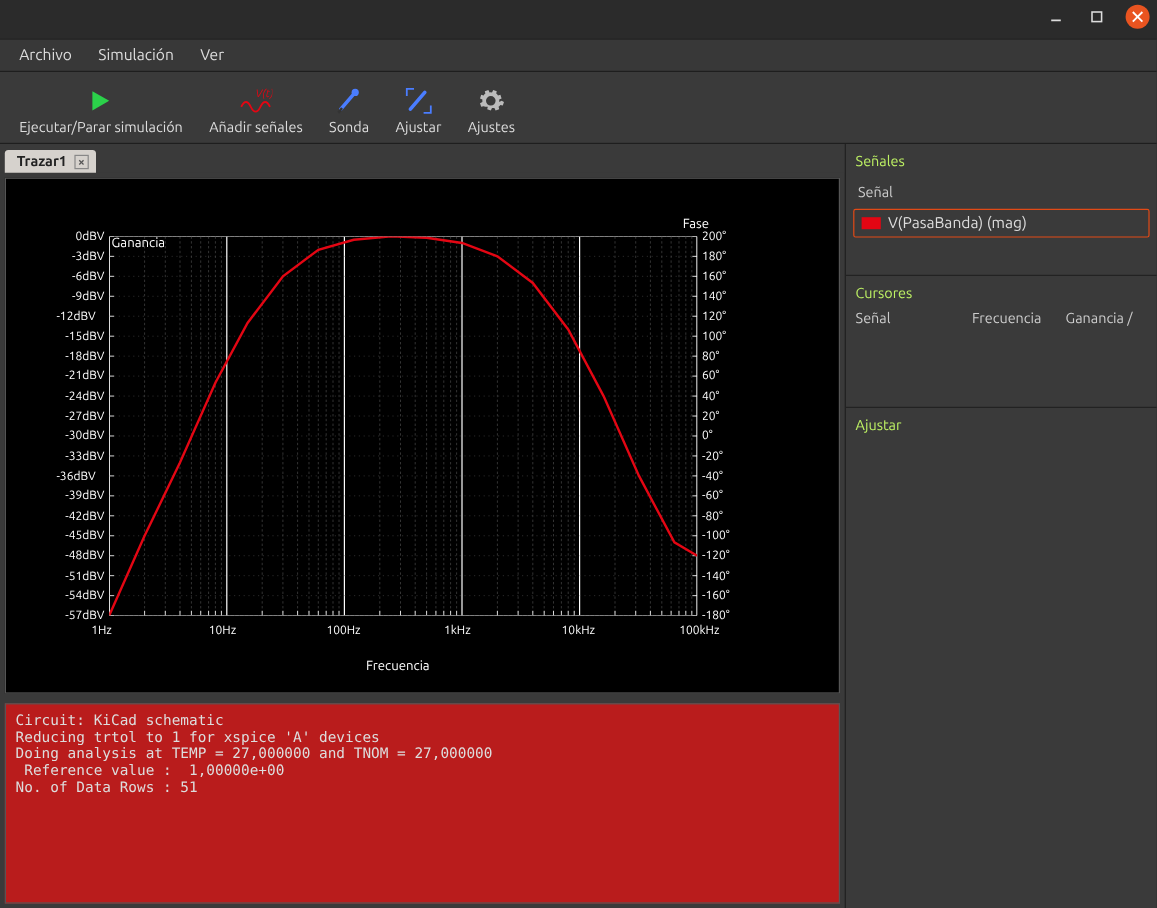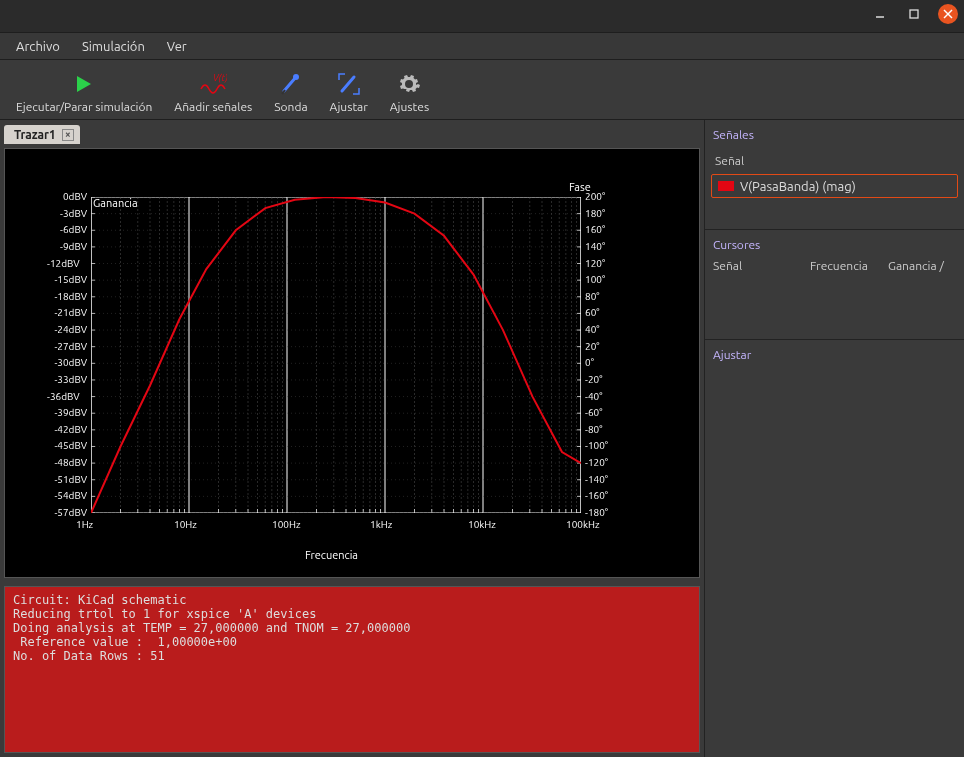--- a/index.html
+++ b/index.html
@@ -40,21 +40,21 @@
   .gridv { stroke:#555; stroke-width:0.5; stroke-dasharray:2 2;}
   .minorline { stroke:#444; stroke-width:0.5; stroke-dasharray:1 3;}
   .curve { stroke:#e30613; stroke-width:2; fill:none; }
   .plotlabel { position:absolute; color:#fff; font-size:11px; }
 
   
   .console { flex:1; margin:4px; background:#b91c1c; border:1px solid #555; padding:6px 8px; font-family: "DejaVu Sans Mono", monospace; font-size:12px; color:#ddd; white-space:pre; overflow:hidden;}
 
   
   .panel { border-bottom:1px solid #222; padding:4px 6px 8px 6px; }
-  .panel-header { font-size:12px; color:#c4b5fd; padding:4px 2px; }
+  .panel-header { font-size:12px; color:#bef264; padding:4px 2px; }
   .siglist { margin-top:6px; }
   .sig-header { font-size:12px; color:#ccc; padding:3px 4px;}
   .sigitem { display:flex; align-items:center; gap:6px; background:#3a3a3a; border:1px solid #e24a16; border-radius:2px; padding:4px 6px; margin-top:4px; cursor:pointer;}
   .swatch { width:16px; height:10px; background:#e30613;}
   .curs-headers { display:flex; font-size:12px; color:#ccc; padding:4px 2px; gap:8px;}
   .curs-headers span:nth-child(1){ flex:1; }
   .curs-headers span:nth-child(2){ width:70px; }
   .curs-headers span:nth-child(3){ width:68px; }
 
 </style>

